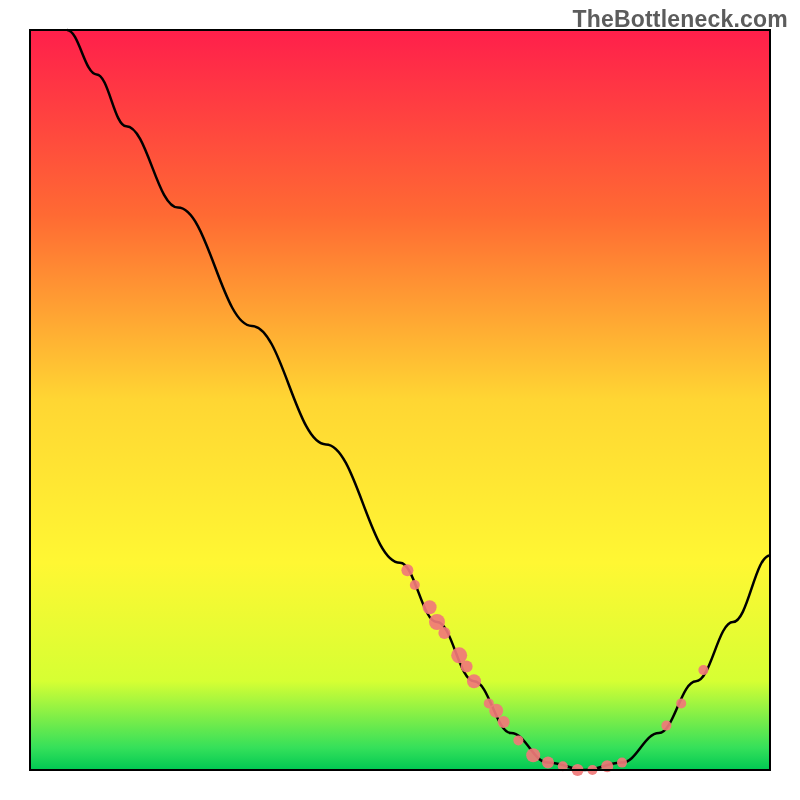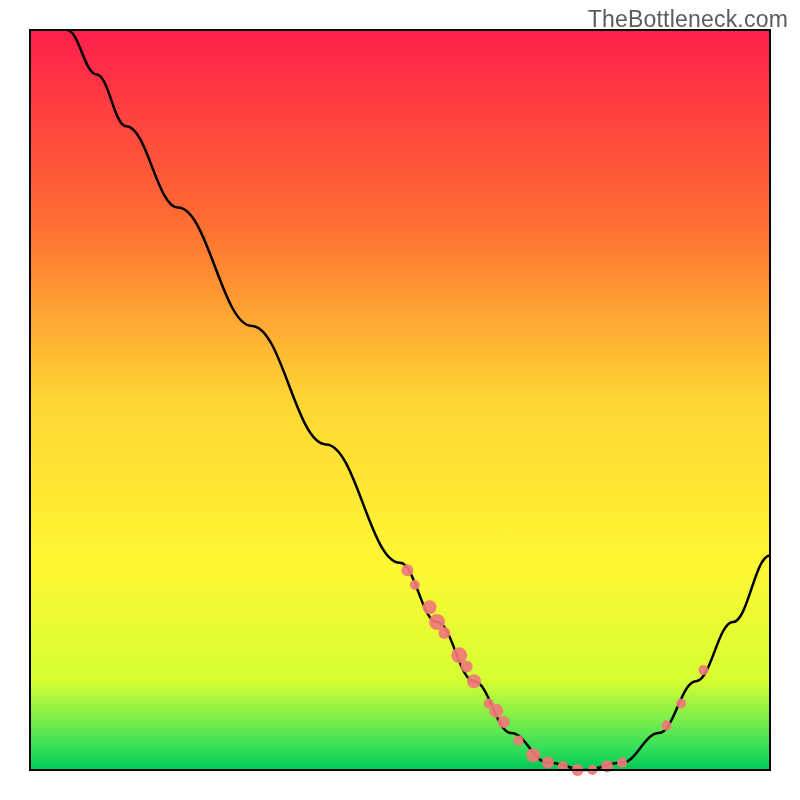--- a/index.html
+++ b/index.html
@@ -13,21 +13,21 @@
   .chart-container {
     position: relative;
     width: 800px;
     height: 800px;
   }
   .watermark {
     position: absolute;
     top: 6px;
     right: 12px;
     font-size: 23px;
-    font-weight: normal;
+    font-weight: bold;
     color: #5c5c5c;
     z-index: 10;
     letter-spacing: 0.2px;
   }
   svg {
     display: block;
   }
 </style>
 </head>
 <body>

